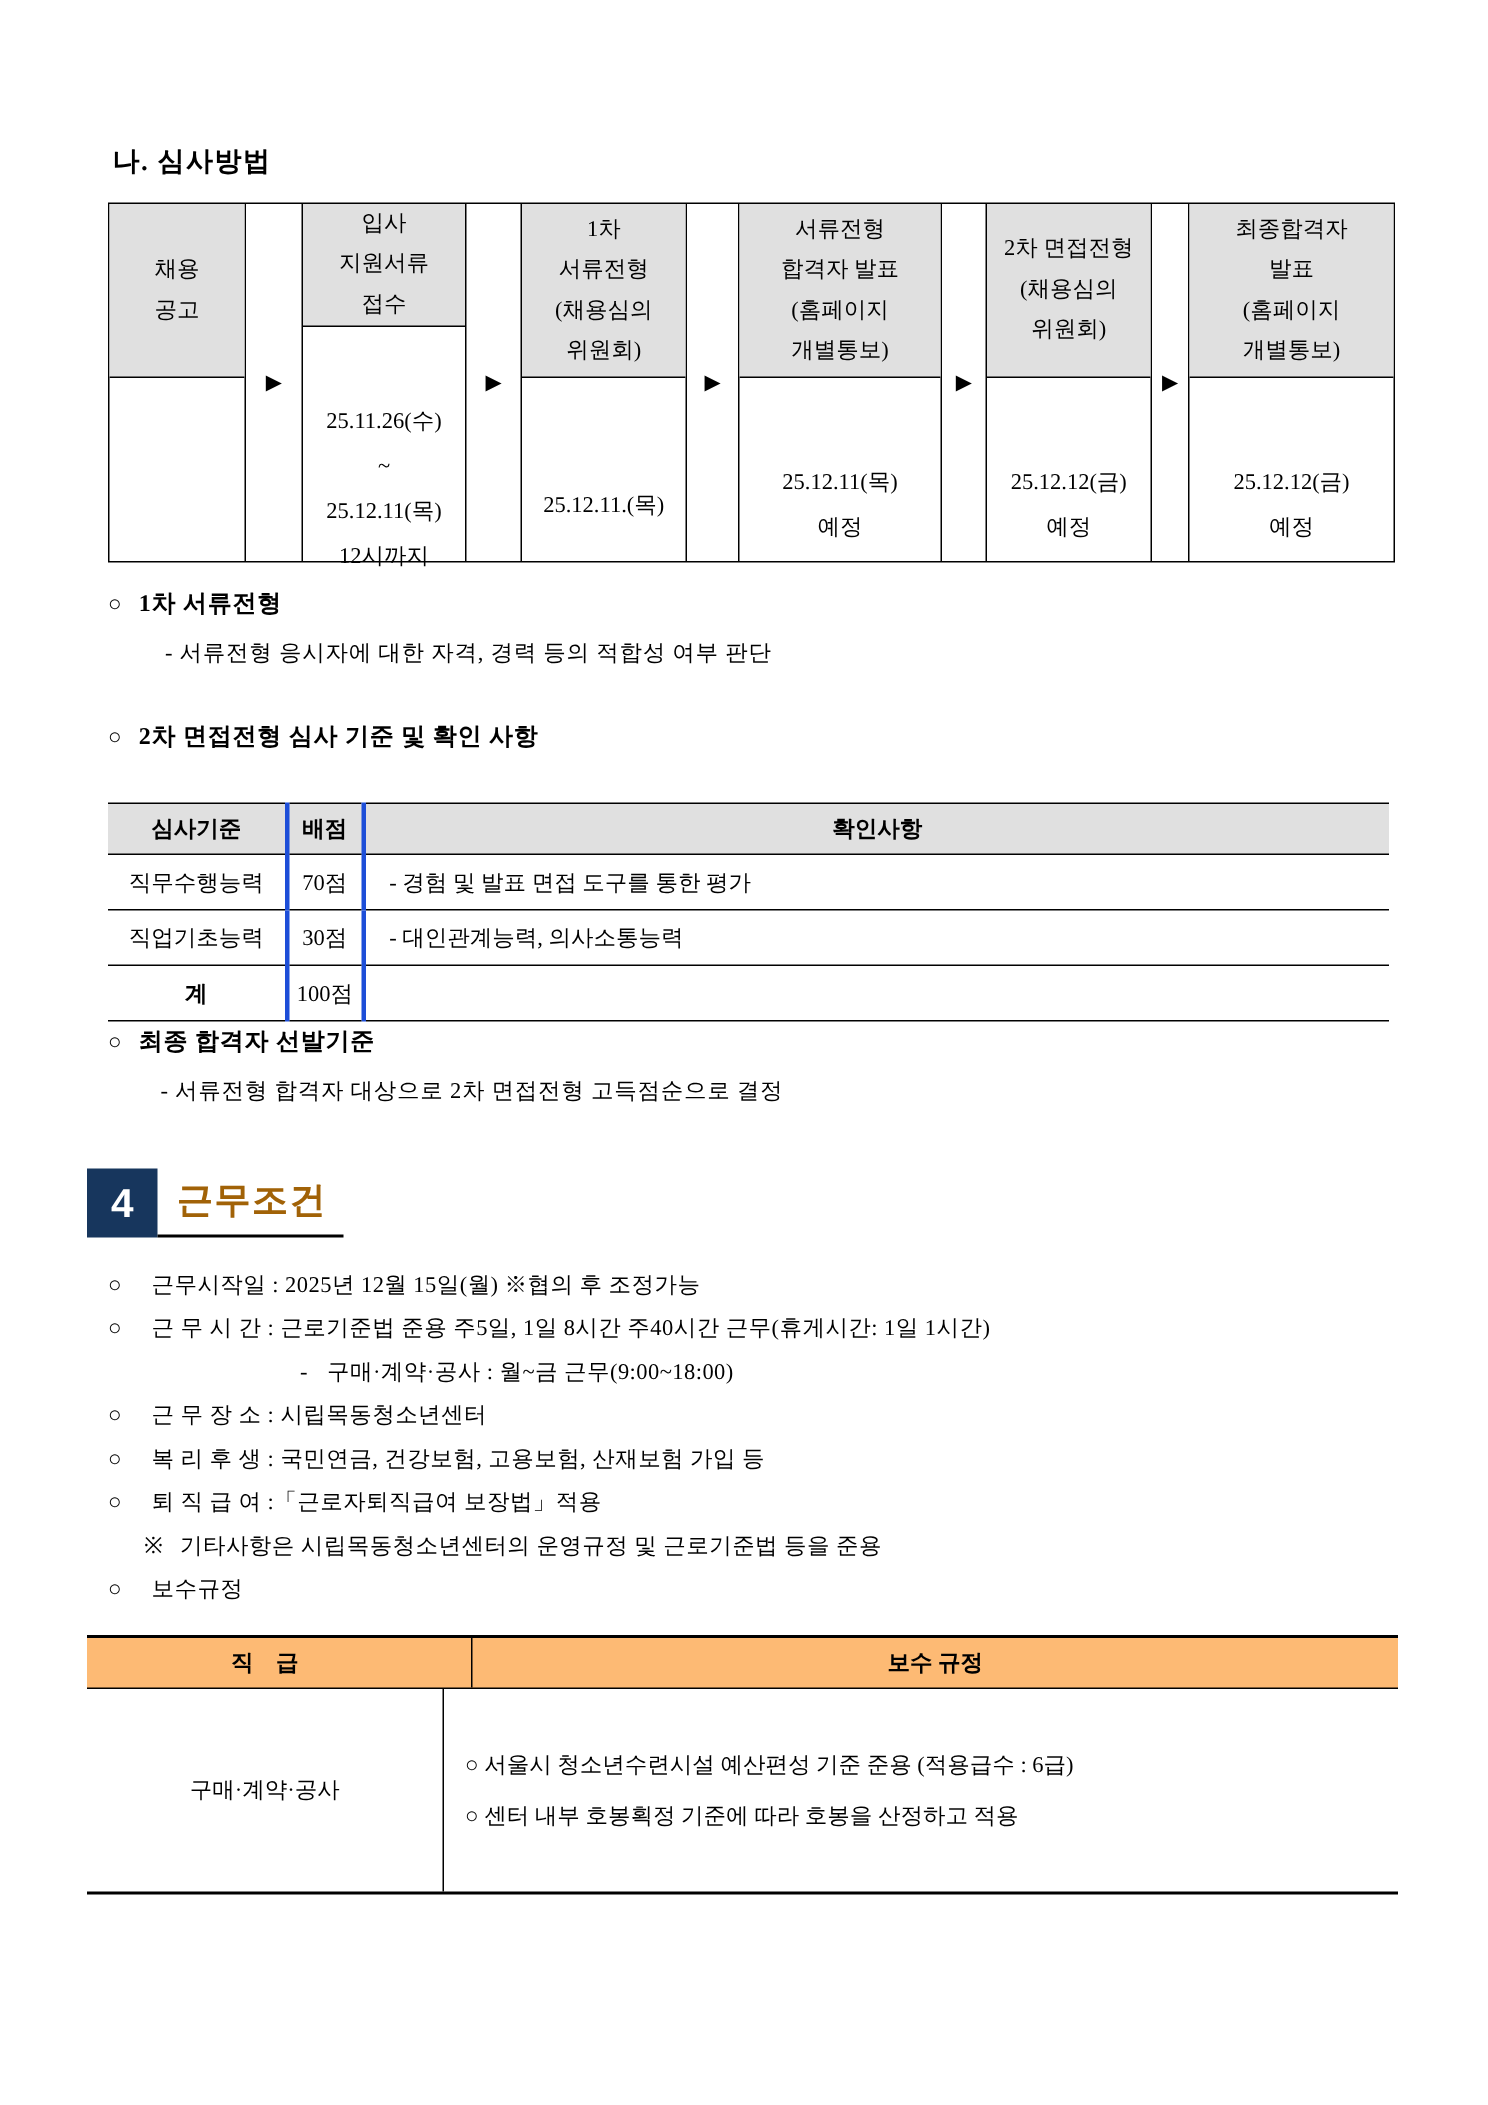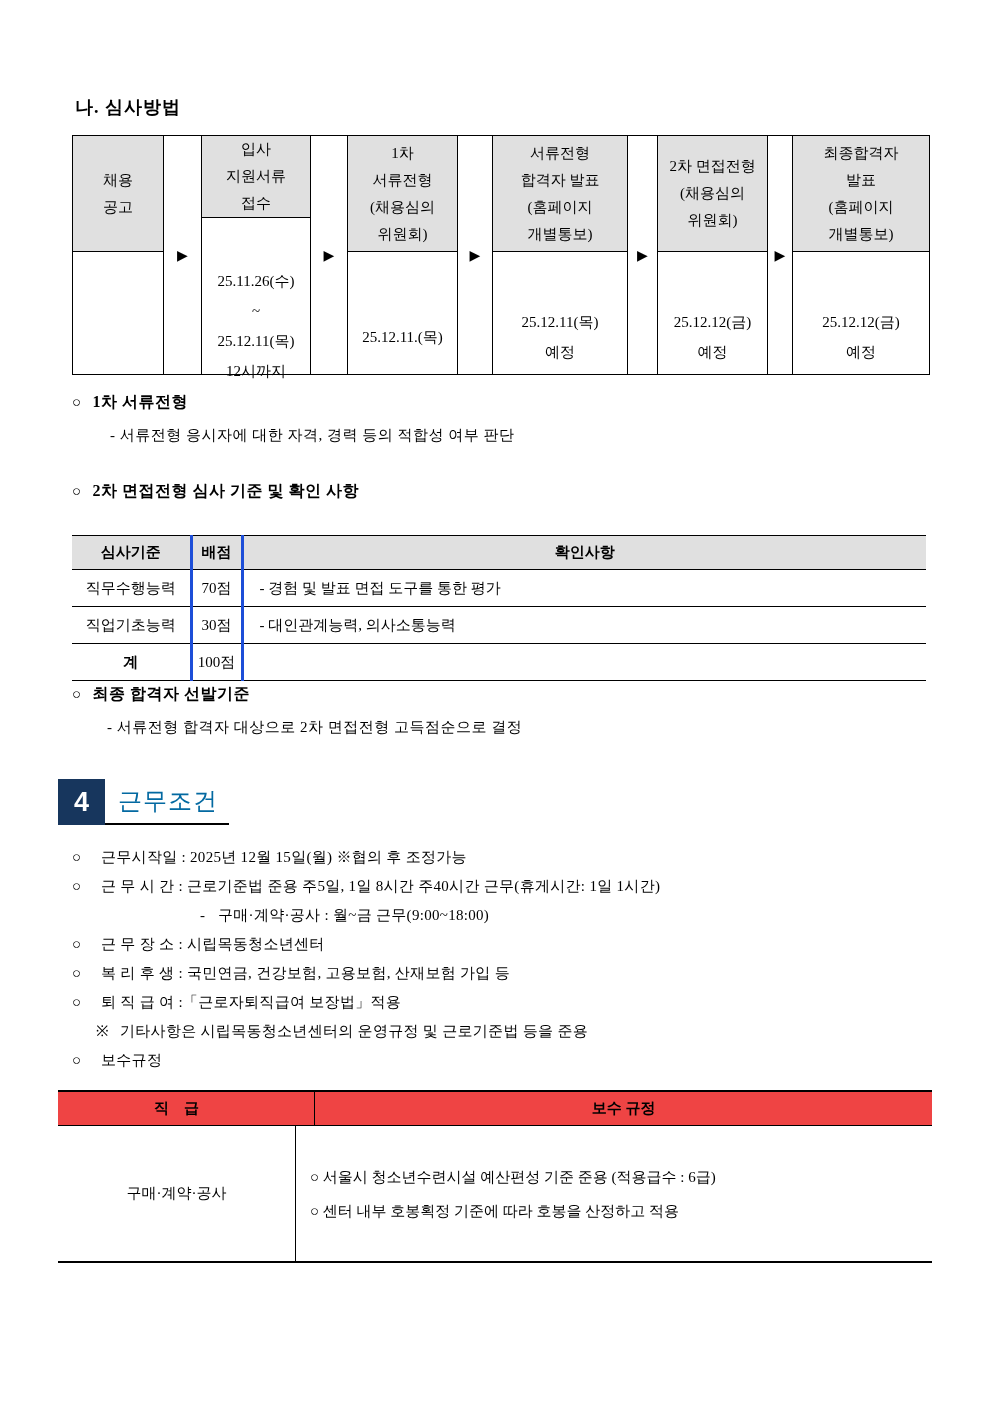--- a/index.html
+++ b/index.html
@@ -46,35 +46,35 @@
   .crit-table td.check { text-align:left; padding-left:16px; }
   .crit-table td.bold { font-weight:bold; }
   .col-crit{width:119px;} .col-pts{width:51px;}
 
   
   .sec4 { position:absolute; left:58px; top:779px; display:flex; width:171px; height:46px;
     font-family:"Liberation Sans","DejaVu Sans",sans-serif; }
   .sec4-num { width:47px; height:46px; background:#17365d; color:#fff; font-size:27px;
     font-weight:bold; display:flex; align-items:center; justify-content:center; }
   .sec4-title { flex:1; border-bottom:2.5px solid #000; padding-left:13px;
-    font-size:24px; font-weight:normal; letter-spacing:1px; line-height:44px; color:#0369a1; }
+    font-size:24px; font-weight:bold; letter-spacing:1px; line-height:44px; color:#a16207; }
 
   
   .wc { position:absolute; left:72px; top:843px; font-size:15px; letter-spacing:0.3px; }
   .wc-line { height:29px; line-height:29px; display:flex; }
   .wc-line .marker { display:inline-block; width:16px; margin-right:13px; flex:none; }
   .wc-ind-sub { margin-left:128px; }
   .wc-ind-sub .marker { width:10px; margin-right:8px; }
   .wc-ind-note { margin-left:24px; }
   .wc-ind-note .marker { width:18px; margin-right:6px; }
 
   
   .pay-table { position:absolute; left:58px; top:1090px; width:874px; font-size:15px; }
   .pay-head { display:flex; height:36px; border-top:2px solid #000; border-bottom:1px solid #000;
-    background:#ef4444; font-weight:bold;gap:19px; }
+    background:#fdba74; font-weight:bold;gap:19px; }
   .pay-head > div { display:flex; align-items:center; justify-content:center; }
   .pay-body { display:flex; height:137px; border-bottom:2px solid #000; }
   .pay-col1 { width:237px; flex:none; }
   .pay-col2 { flex:1; border-left:1px solid #000; }
   .pay-body .pay-col1 { display:flex; align-items:center; justify-content:center; }
   .pay-body .pay-col2 { display:flex; align-items:center; padding-left:14px; line-height:34px; }
 </style>
 </head>
 <body>
 

